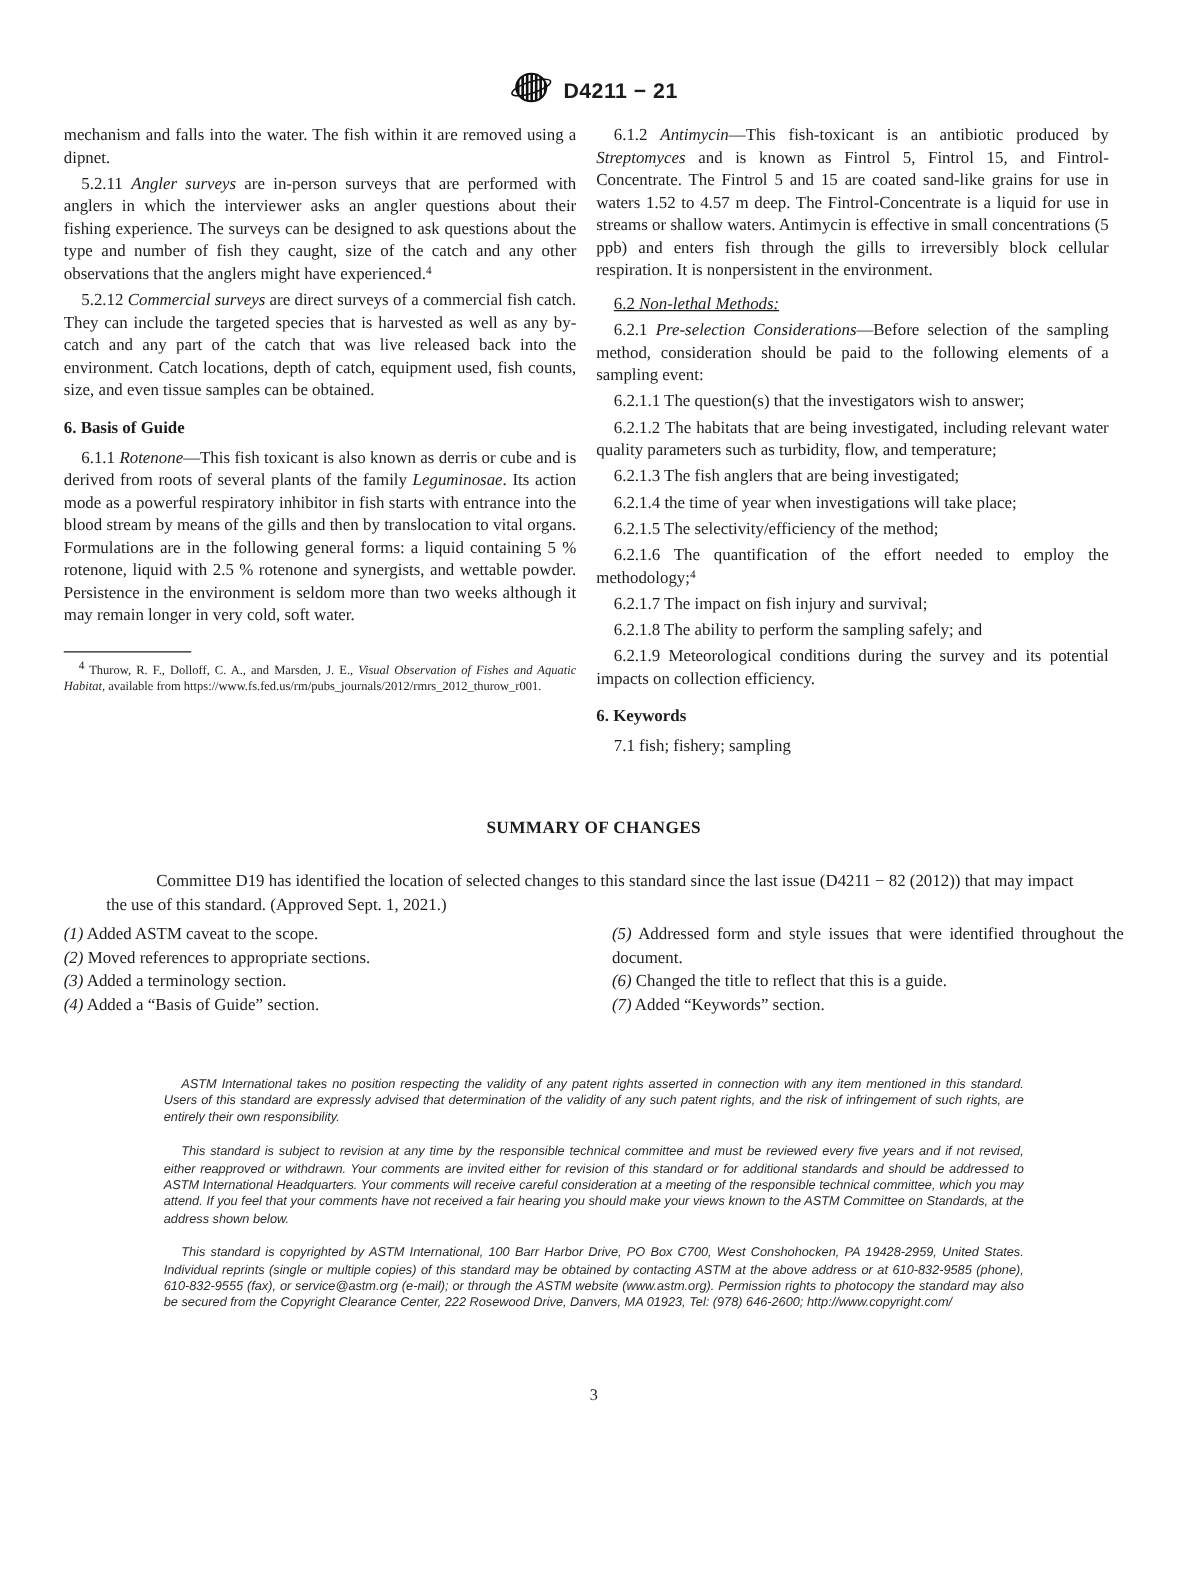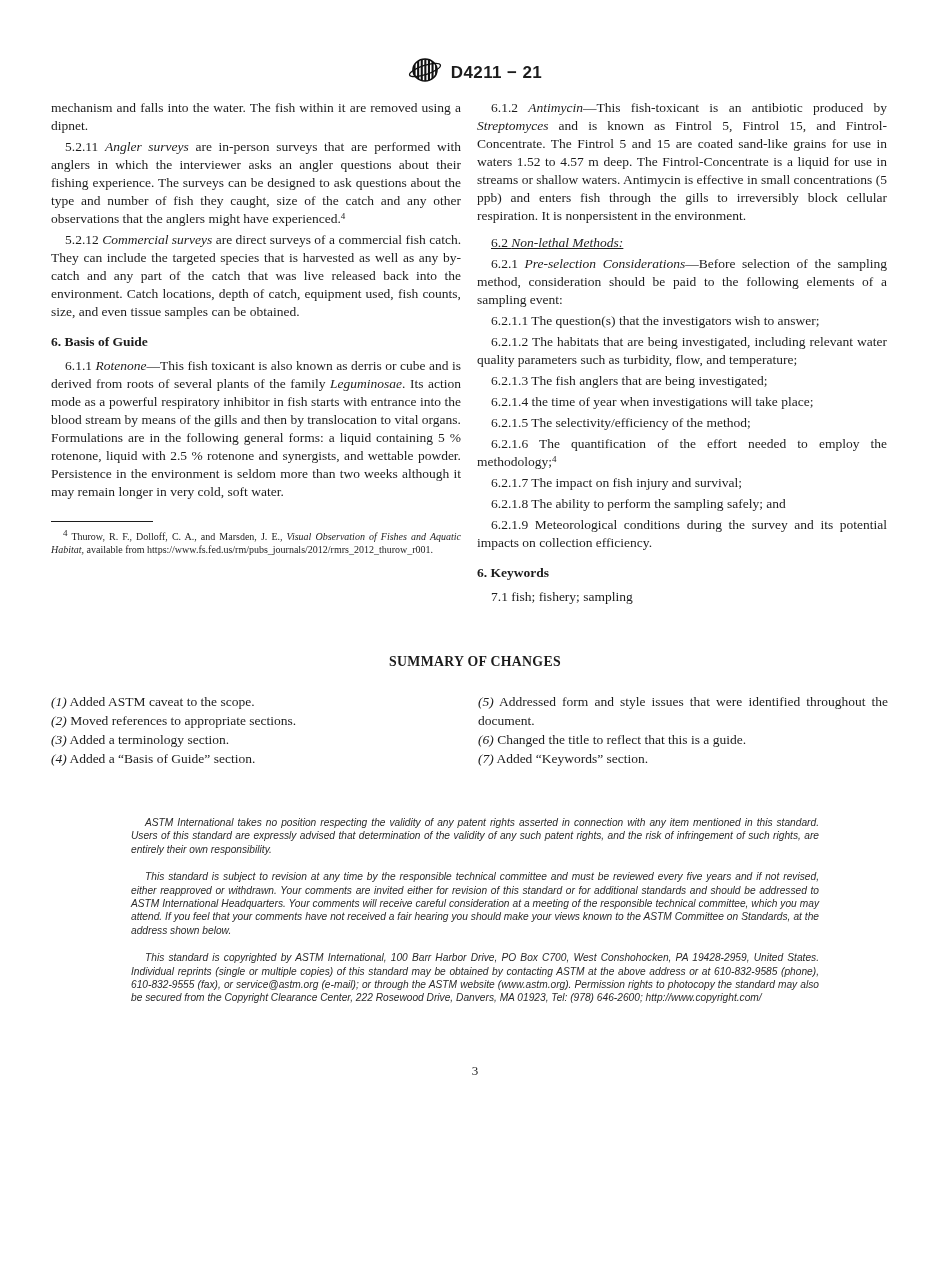--- a/index.html
+++ b/index.html
@@ -25,21 +25,21 @@
   sup { font-size:9px; line-height:0; vertical-align:4px; }
 
   
   .footnote-rule { width:102px; border:0; border-top:1.4px solid #1c1c1c; margin:20px 0 8px 0; }
   .footnote { font-size:10px; line-height:13.2px; text-align:justify; margin:0; }
   .footnote .fn-indent { display:inline-block; width:12px; }
 
   
   .summary-title { text-align:center; font-weight:bold; font-size:13.8px; letter-spacing:.3px; margin:48px 0 0 0; }
   .summary-intro { width:780px; margin:26px auto 0 auto; font-size:13.5px; line-height:18.5px; text-indent:40px; }
-  .changes { display:flex; gap:17px; margin-top:22px; }
+  .changes { display:flex; gap:29px; margin-top:4px; }
   .chg-col { width:410px; font-size:13.5px; line-height:19px; text-align:justify; }
   .chg-col .blk-p { margin:0; }
 
   
   .legal { width:688px; margin:48px auto 0 auto; }
   .legal p {
     font-family:"Liberation Sans", sans-serif; font-style:italic;
     font-size:10.2px; line-height:13.4px; color:#2a2a2a;
     text-align:justify; text-indent:14px; margin:0 0 14px 0;
   }
@@ -104,20 +104,21 @@
           <p class="blk blk-p indent"><span>6.2.1.7 The impact on fish injury and survival;</span></p>
           <p class="blk blk-p indent"><span>6.2.1.8 The ability to perform the sampling safely; and</span></p>
           <p class="blk blk-p indent"><span>6.2.1.9 Meteorological conditions during the survey and its potential impacts on collection efficiency.</span></p>
           <p class="blk blk-h"><span>6. Keywords</span></p>
           <p class="blk blk-p indent"><span>7.1 fish; fishery; sampling</span></p>
         </div>
     </div>
   </div>
 
   <p class="summary-title">SUMMARY OF CHANGES</p>
+  <p class="summary-intro">Committee D19 has identified the location of selected changes to this standard since the last issue (D4211 − 82 (2012)) that may impact the use of this standard. (Approved Sept. 1, 2021.)</p>
 
   <div class="changes">
     <div class="chg-col">
         <p class="blk blk-p"><span class="it">(1)</span><span>  Added ASTM caveat to the scope.</span></p>
         <p class="blk blk-p"><span class="it">(2)</span><span> Moved references to appropriate sections.</span></p>
         <p class="blk blk-p"><span class="it">(3)</span><span> Added a terminology section.</span></p>
         <p class="blk blk-p"><span class="it">(4)</span><span> Added a “Basis of Guide” section.</span></p>
       </div>
     <div class="chg-col">
         <p class="blk blk-p"><span class="it">(5)</span><span> Addressed form and style issues that were identified throughout the document.</span></p>

